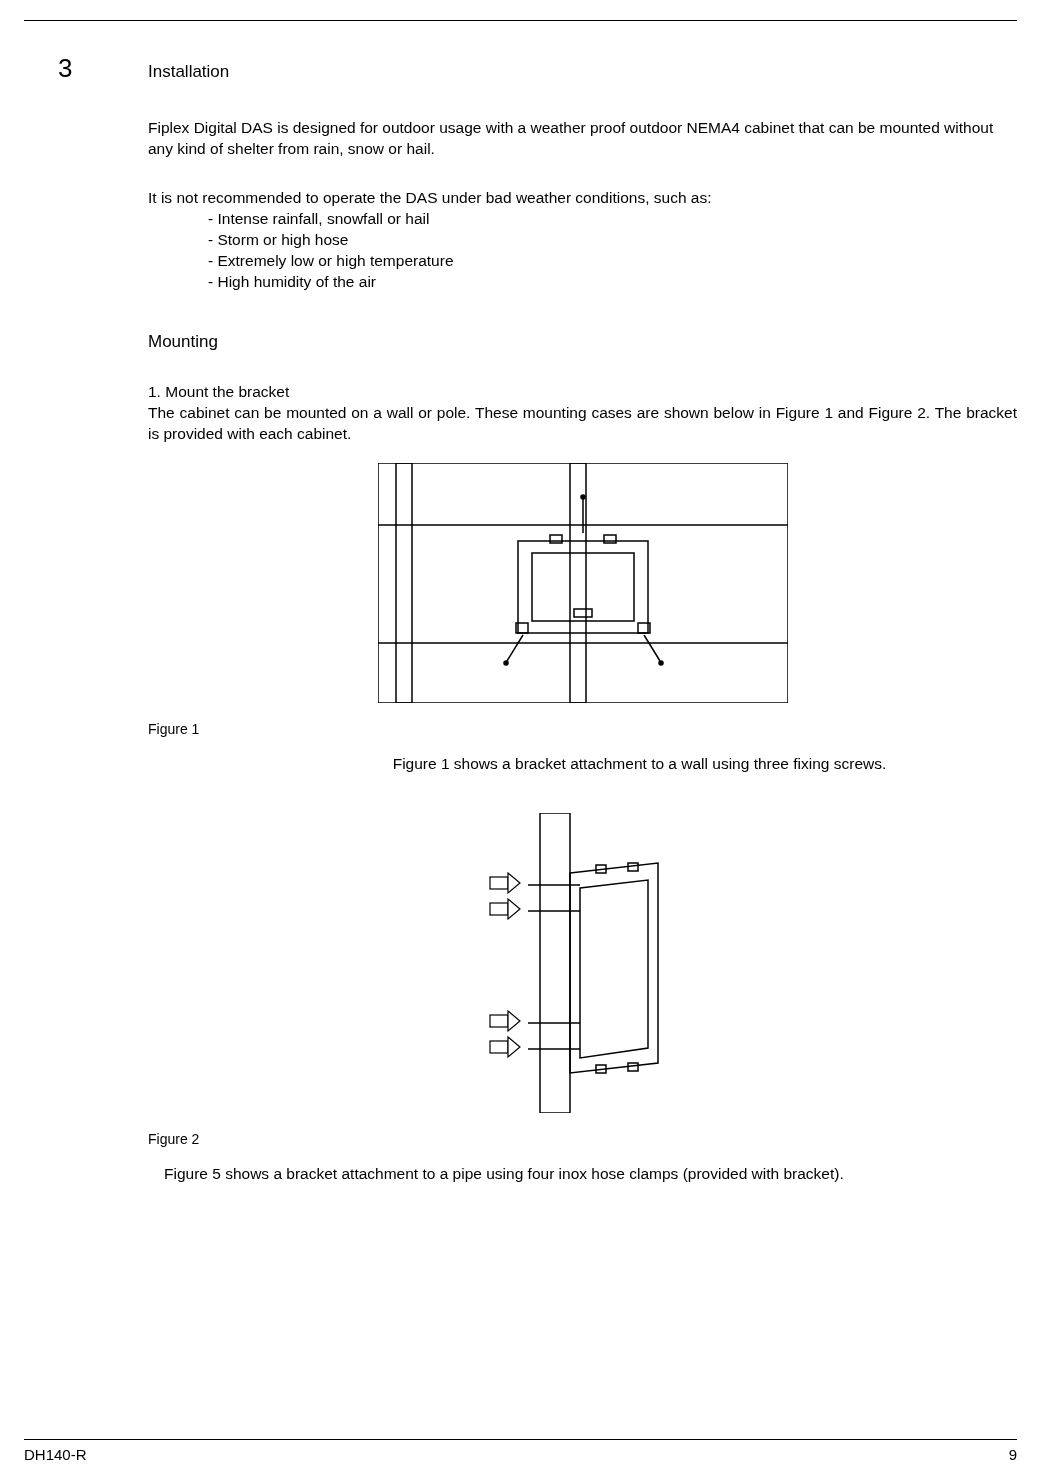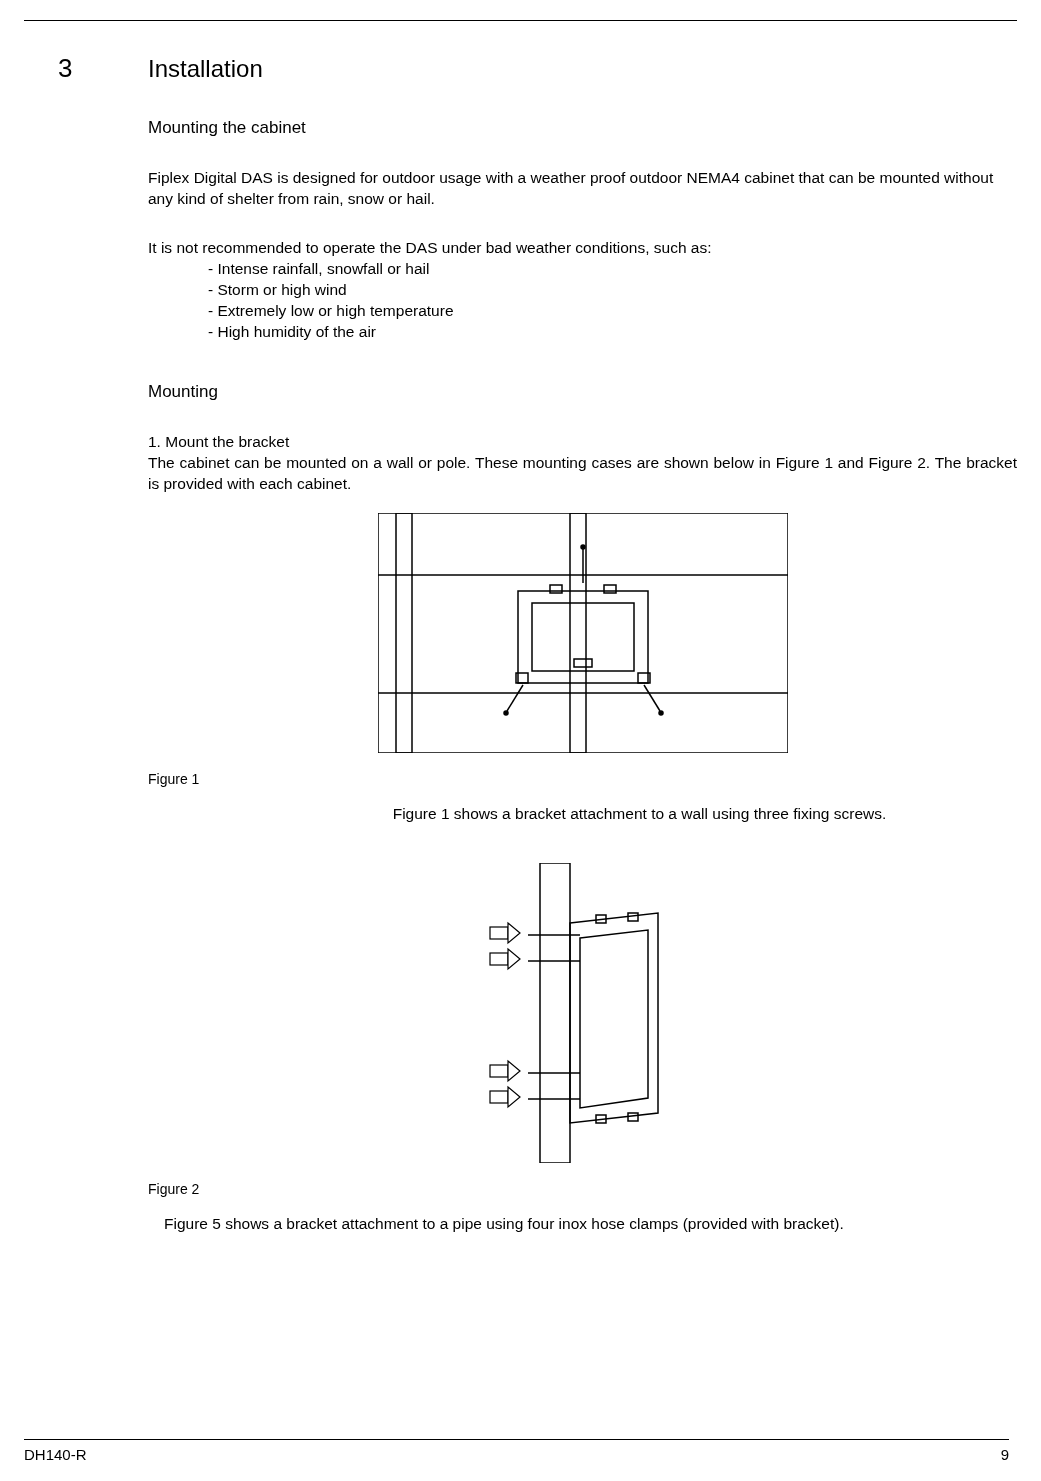--- a/index.html
+++ b/index.html
@@ -9,64 +9,63 @@
     color: #000;
     background: #fff;
     width: 1041px;
     height: 1481px;
     position: relative;
     padding: 20px 24px 20px 24px;
   }
   .top-rule { border-top: 1.5px solid #000; margin-bottom: 32px; }
   .section-row { display: flex; align-items: baseline; margin-bottom: 34px; padding-left: 34px; }
   .section-num { font-size: 26px; width: 90px; }
-  .section-title { font-size: 24px; }
+  .section-title { font-size: 17px; }
   .content { padding-left: 124px; padding-right: 0; }
   .subheading { font-size: 17px; margin-bottom: 30px; }
   .para { line-height: 1.35; margin-bottom: 0; }
   .block { margin-bottom: 28px; }
   .indent-list { padding-left: 60px; line-height: 1.35; }
   .fig-wrap { text-align: center; margin: 18px 0 8px 0; }
   .fig-caption { font-size: 14px; margin: 14px 0 18px 0; }
   .fig-desc { text-align: center; padding-left: 114px; margin-bottom: 40px; }
   .fig-desc2 { text-align: left; padding-left: 16px; margin-bottom: 20px; }
   .justify { text-align: justify; }
   svg { display: inline-block; }
   .footer {
     position: absolute;
-    left: 24px; right: 32px; bottom: 18px;
+    left: 24px; right: 24px; bottom: 18px;
     display: flex; justify-content: space-between;
     font-size: 15px;
     border-top: 1px solid #000;
     padding-top: 6px;
   }
 </style>
 </head>
 <body>
 
 <div class="top-rule"></div>
 
 <div class="section-row">
   <div class="section-num">3</div>
   <div class="section-title">Installation</div>
 </div>
 
 <div class="content">
 
-  <div class="subheading">Mounting the cabinet</div>
 
   <div class="block">
     <div class="para">Fiplex Digital DAS is designed for outdoor usage with a weather proof outdoor NEMA4 cabinet that can be mounted without any kind of shelter from rain, snow or hail.</div>
   </div>
 
   <div class="block" style="margin-bottom:40px;">
     <div class="para">It is not recommended to operate the DAS under bad weather conditions, such as:</div>
     <div class="indent-list">
       <div>- Intense rainfall, snowfall or hail</div>
-      <div>- Storm or high wind</div>
+      <div>- Storm or high hose</div>
       <div>- Extremely low or high temperature</div>
       <div>- High humidity of the air</div>
     </div>
   </div>
 
   <div class="subheading" style="">Mounting</div>
 
   <div class="para">1. Mount the bracket</div>
   <div class="para justify" style="margin-bottom:2px;">The cabinet can be mounted on a wall or pole. These mounting cases are shown below in Figure 1 and Figure 2. The bracket is provided with each cabinet.</div>
 

